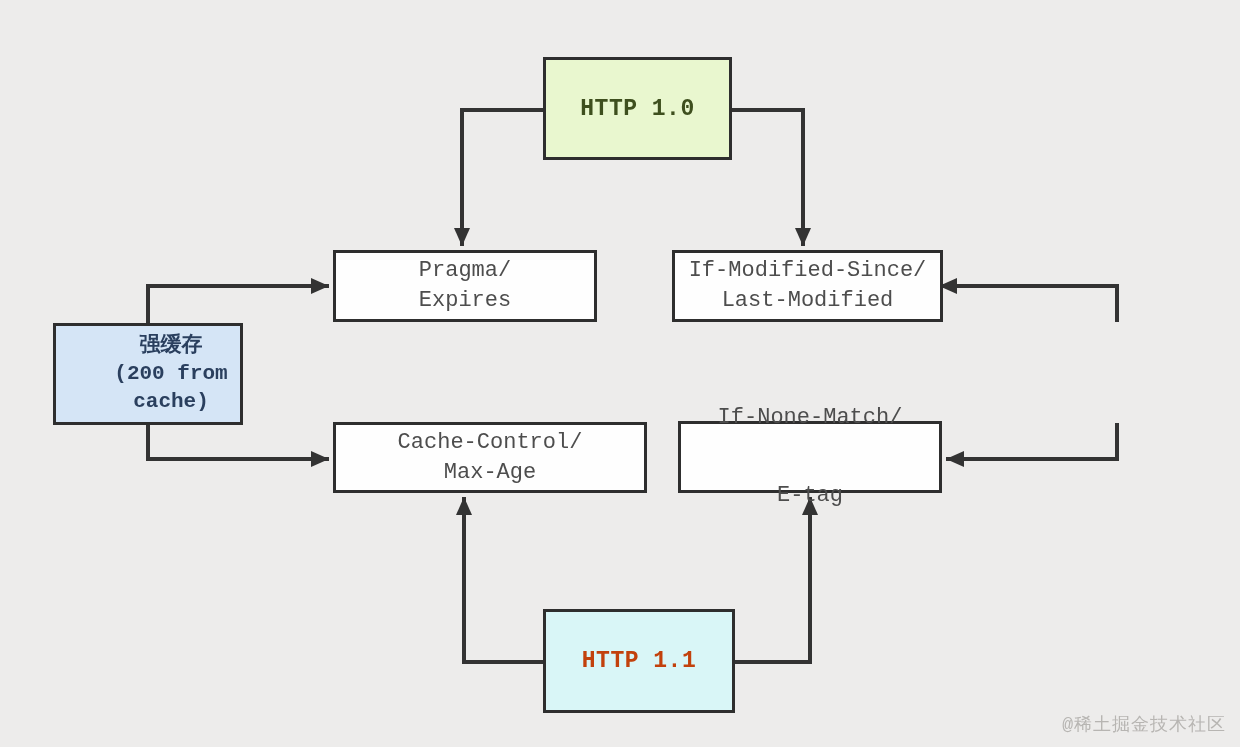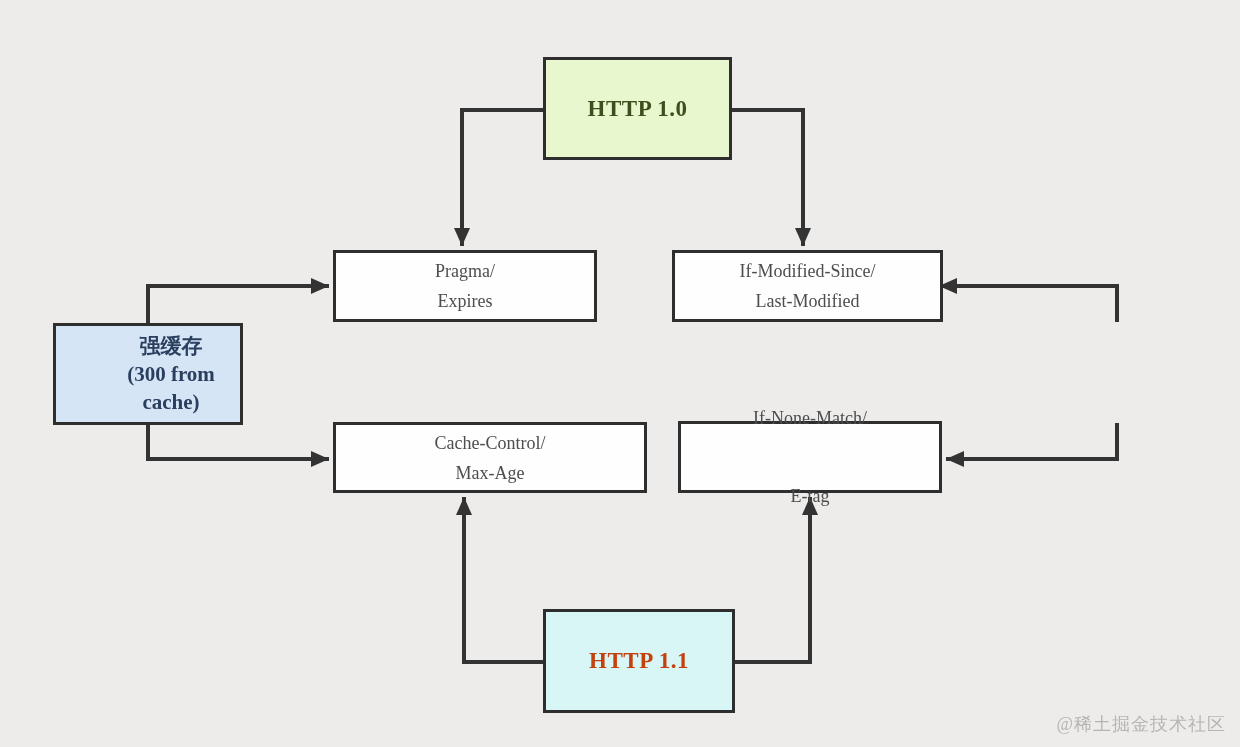--- a/index.html
+++ b/index.html
@@ -2,21 +2,21 @@
 <html><head>
 <meta charset="utf-8">
 <style>
   html, body { margin: 0; padding: 0; background: #edeceb; }
   .stage {
     position: relative;
     width: 1240px;
     height: 747px;
     background: #edeceb;
     overflow: hidden;
-    font-family: Liberation Serif, serif;
+    font-family: Liberation Mono, monospace;
   }
   .arrows {
     position: absolute;
     left: 0; top: 0;
     width: 1240px; height: 747px;
   }
   .arrow {
     fill: none;
     stroke: #333333;
     stroke-width: 4;
@@ -29,21 +29,21 @@
     display: flex;
     flex-direction: column;
     align-items: center;
     justify-content: center;
     text-align: center;
   }
   .node span { display: block; }
   .node-white {
     background: #fefefe;
     color: #4d4d4d;
-    font-size: 18px;
+    font-size: 22px;
     line-height: 30px;
     font-weight: 400;
   }
   .node-http {
     font-weight: bold;
     font-size: 23px;
     letter-spacing: 0.5px;
   }
   .node-side {
     font-weight: bold;
@@ -98,21 +98,21 @@
     <span>Expires</span>
   </div>
 
   <div class="node node-white n-ifmod">
     <span>If-Modified-Since/</span>
     <span>Last-Modified</span>
   </div>
 
   <div class="node node-side n-strong">
     <span>强缓存</span>
-    <span>(300 from</span>
+    <span>(200 from</span>
     <span>cache)</span>
   </div>
 
 
   <div class="node node-white n-cachectl">
     <span>Cache-Control/</span>
     <span>Max-Age</span>
   </div>
 
   <div class="node node-white n-ifnone">

